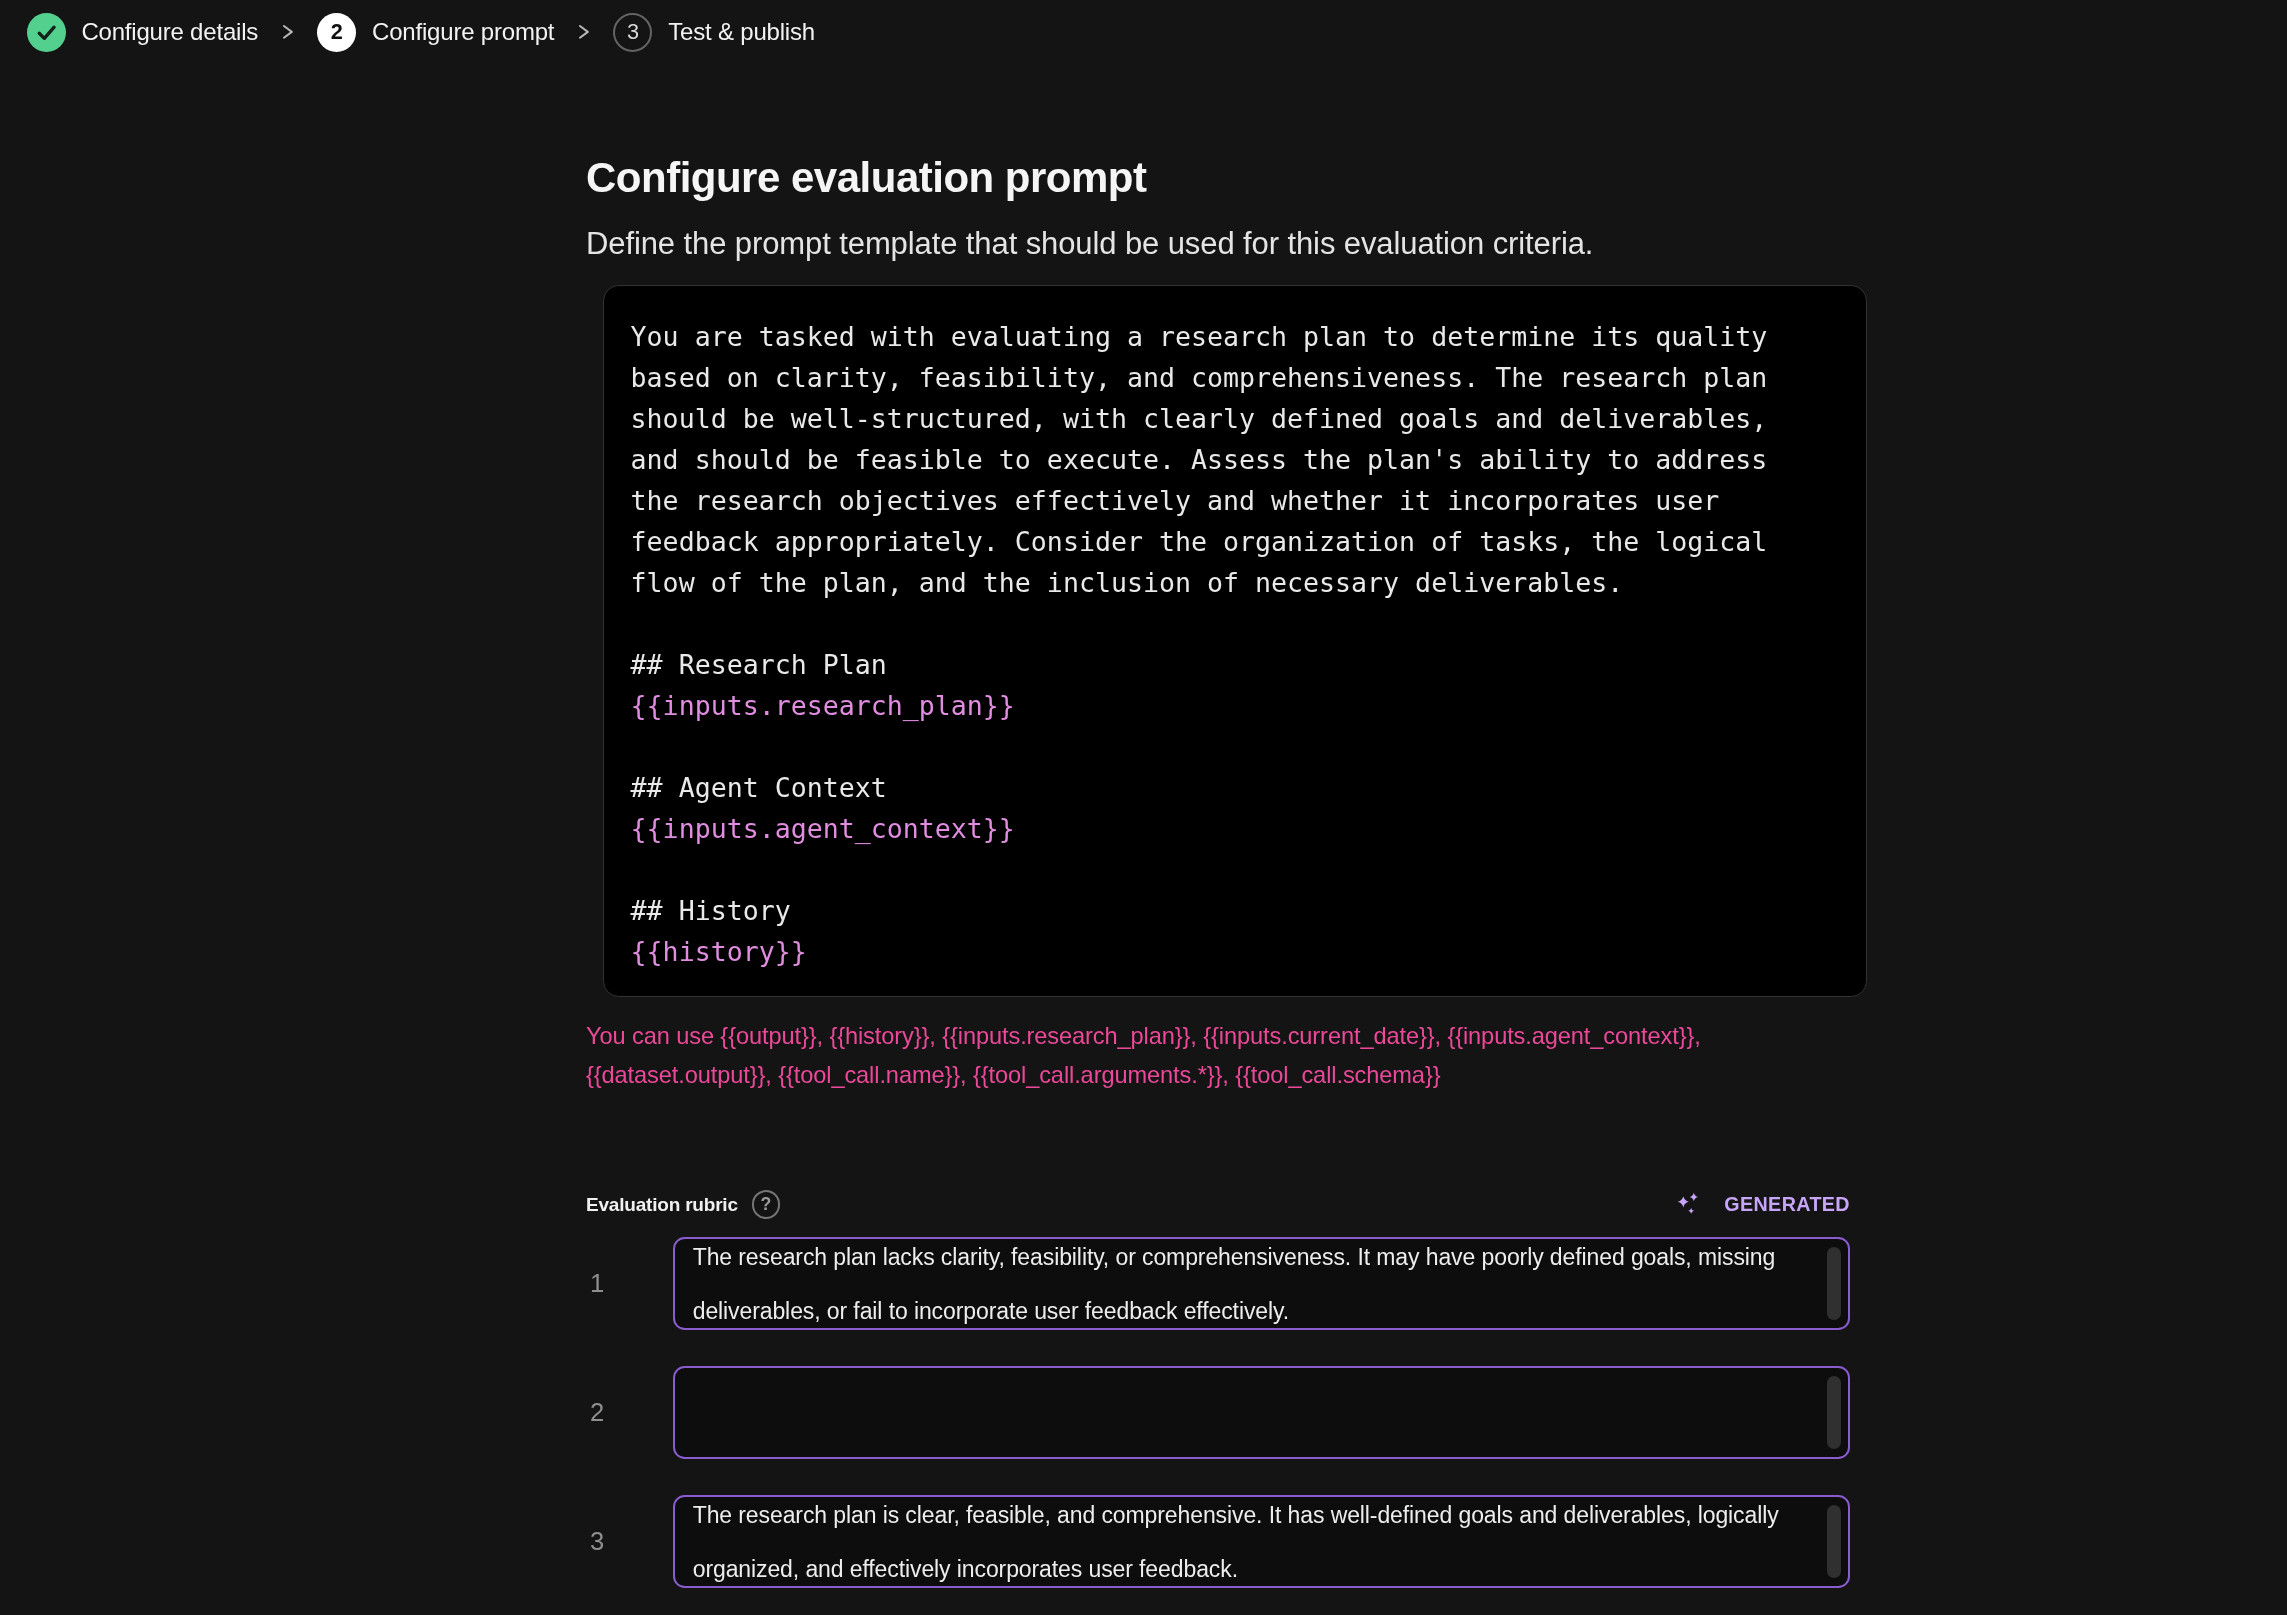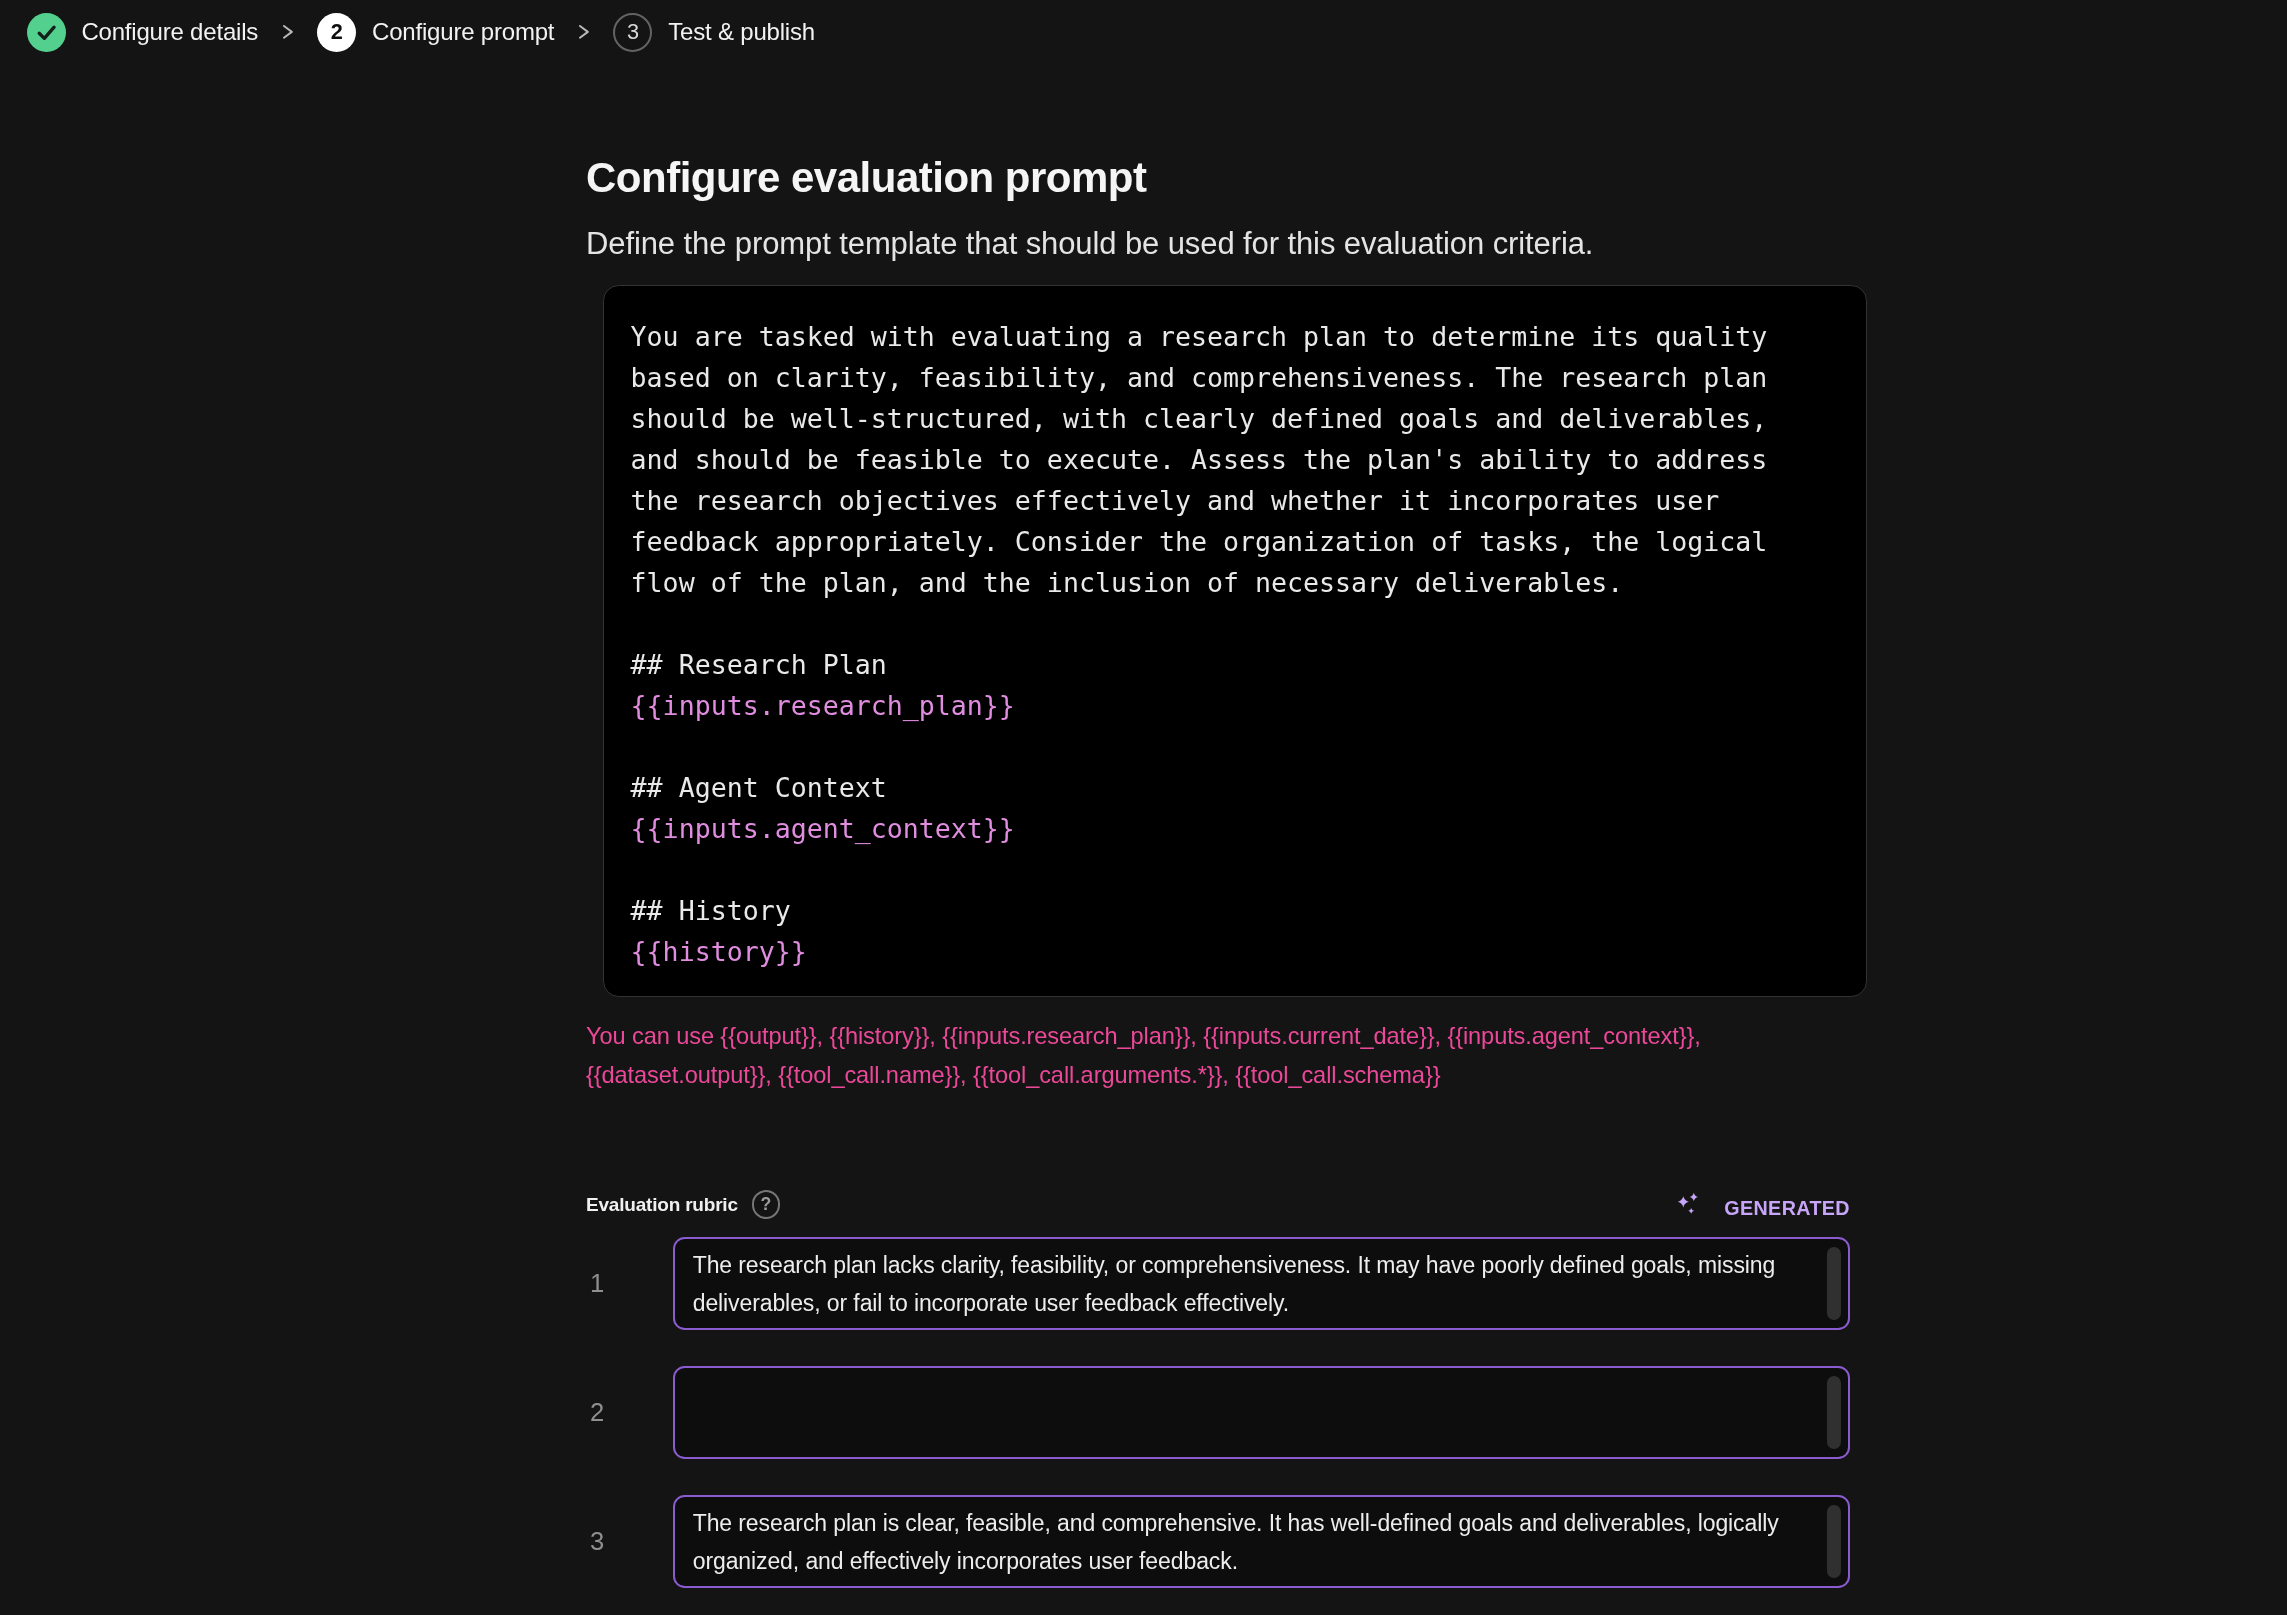--- a/index.html
+++ b/index.html
@@ -41,32 +41,32 @@
     position:absolute;top:1017px;left:0;width:1264px;margin:0;
     font-size:23.6px;line-height:39px;color:#ec4899;letter-spacing:-0.1px;
   }
 
   
   .rubric-header{position:absolute;top:1184px;left:0;width:1264px;height:41px;display:flex;align-items:center;}
   .rubric-label{font-size:19px;font-weight:600;color:#f0f0f0;letter-spacing:-0.2px;}
   .help-icon{width:28.6px;height:28.6px;border-radius:50%;border:2px solid #767676;margin-left:13.8px;
     display:flex;align-items:center;justify-content:center;color:#9c9c9c;font-size:17.7px;font-weight:700;cursor:pointer;box-sizing:border-box;}
   .rubric-spacer{flex:1;}
-  .generated-badge{display:flex;align-items:flex-end;gap:21px;}
+  .generated-badge{display:flex;align-items:center;gap:21px;}
   .generated-text{font-size:19.7px;font-weight:700;color:#c7a5f8;letter-spacing:0.4px;}
 
   .rubric-rows{position:absolute;top:1237px;left:0;width:1264px;display:flex;flex-direction:column;gap:36px;}
   .rubric-row{display:grid;grid-template-columns:87px 1fr;align-items:center;}
   .rubric-score{font-size:25.6px;color:#8f8f8f;padding-left:3.9px;align-self:center;}
   .rubric-box{
     position:relative;box-sizing:border-box;height:93px;
     background:#0d0d0d;border:2px solid #8a5cd0;border-radius:11.8px;
     display:flex;align-items:center;padding:5.9px 43px 5.9px 17.7px;cursor:text;
   }
-  .rubric-text{font-size:23px;line-height:38px;color:#ededed;letter-spacing:-0.1px;}
+  .rubric-text{font-size:23px;line-height:54px;color:#ededed;letter-spacing:-0.1px;}
   .rubric-thumb{position:absolute;right:6.9px;top:7.9px;bottom:7.9px;width:13.8px;border-radius:7.9px;background:#303030;cursor:grab;}
 </style>
 </head>
 <body>
 
 <nav class="stepper" id="stepper">
     <div class="step">
       <span class="step-badge complete">
         <svg width="39" height="39" viewBox="0 0 40 40">
           <path d="M12.5 20.8 L17.8 26 L27.8 14.5" stroke="#14201a" stroke-width="3.4" fill="none" stroke-linecap="round" stroke-linejoin="round"></path>

